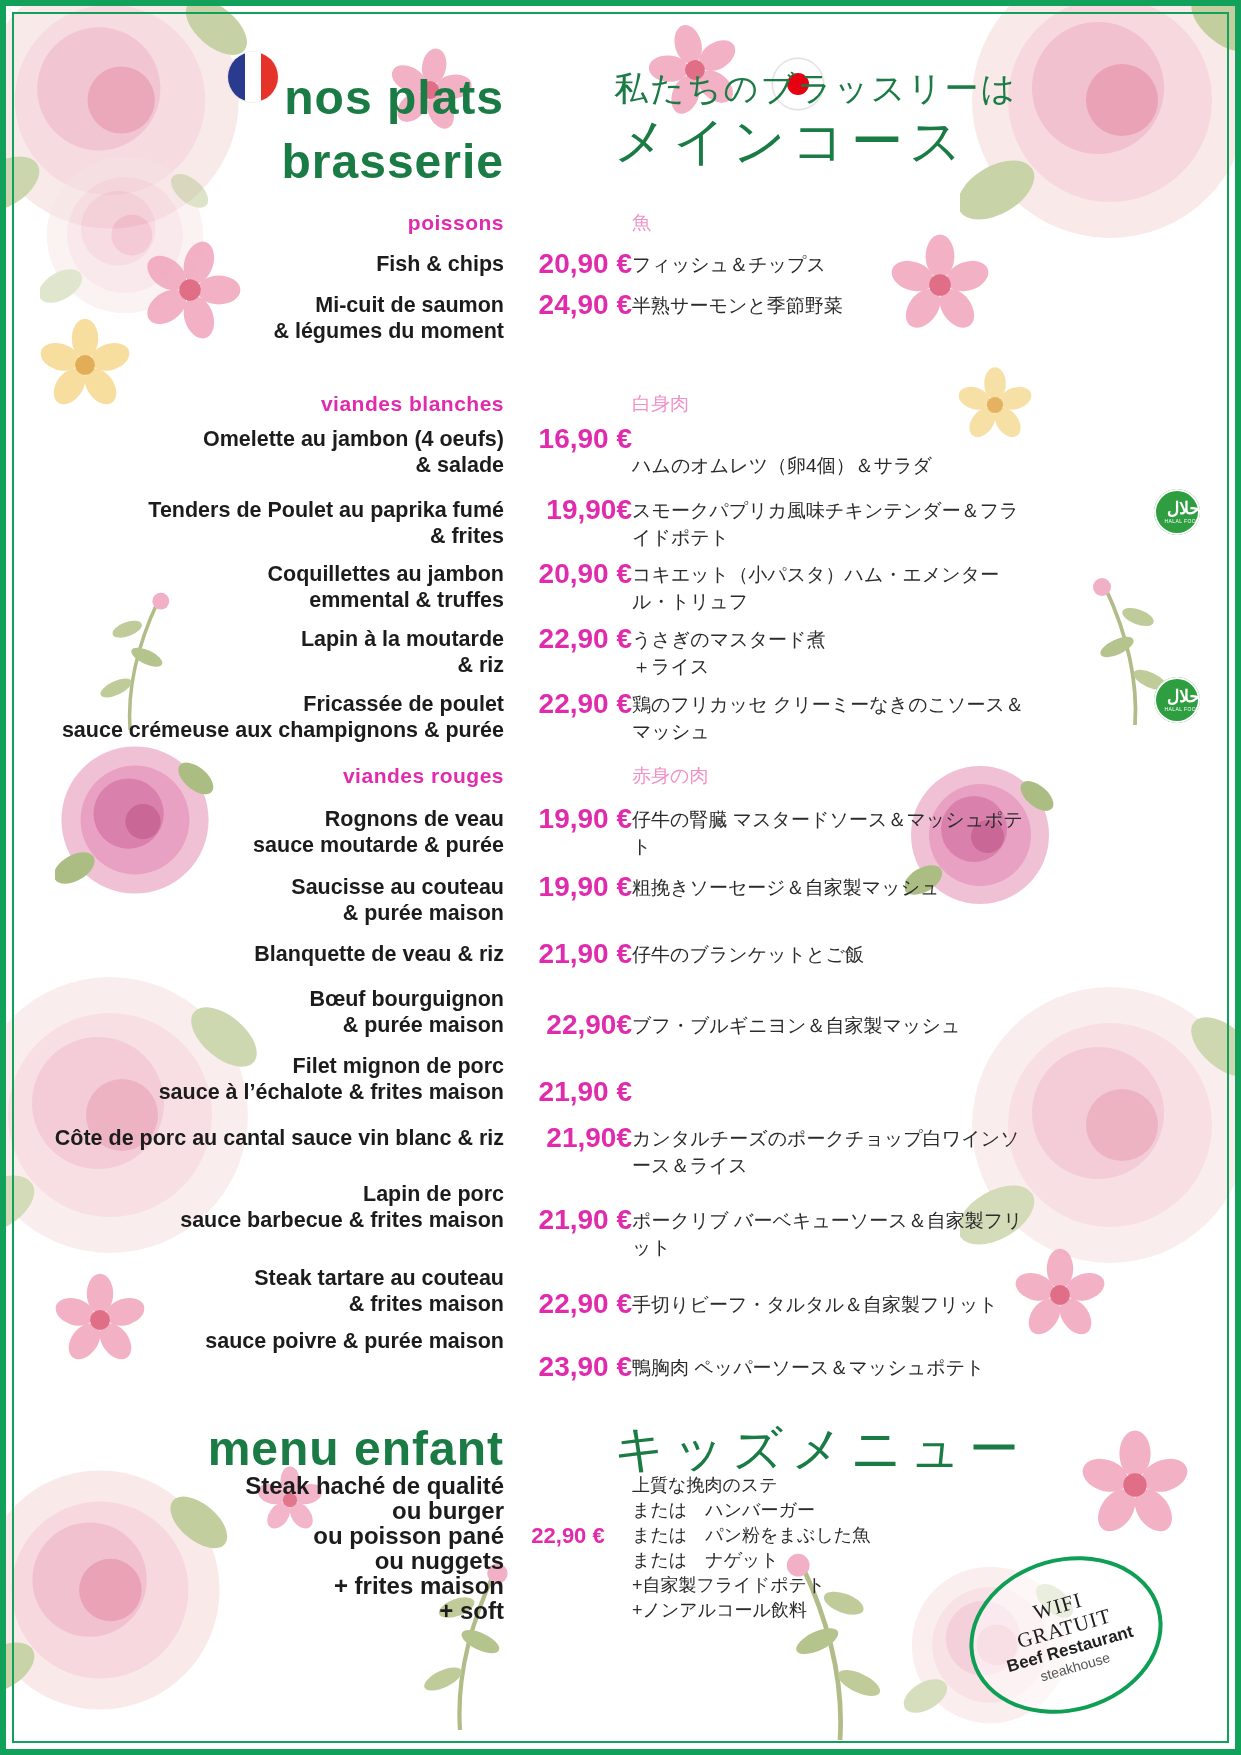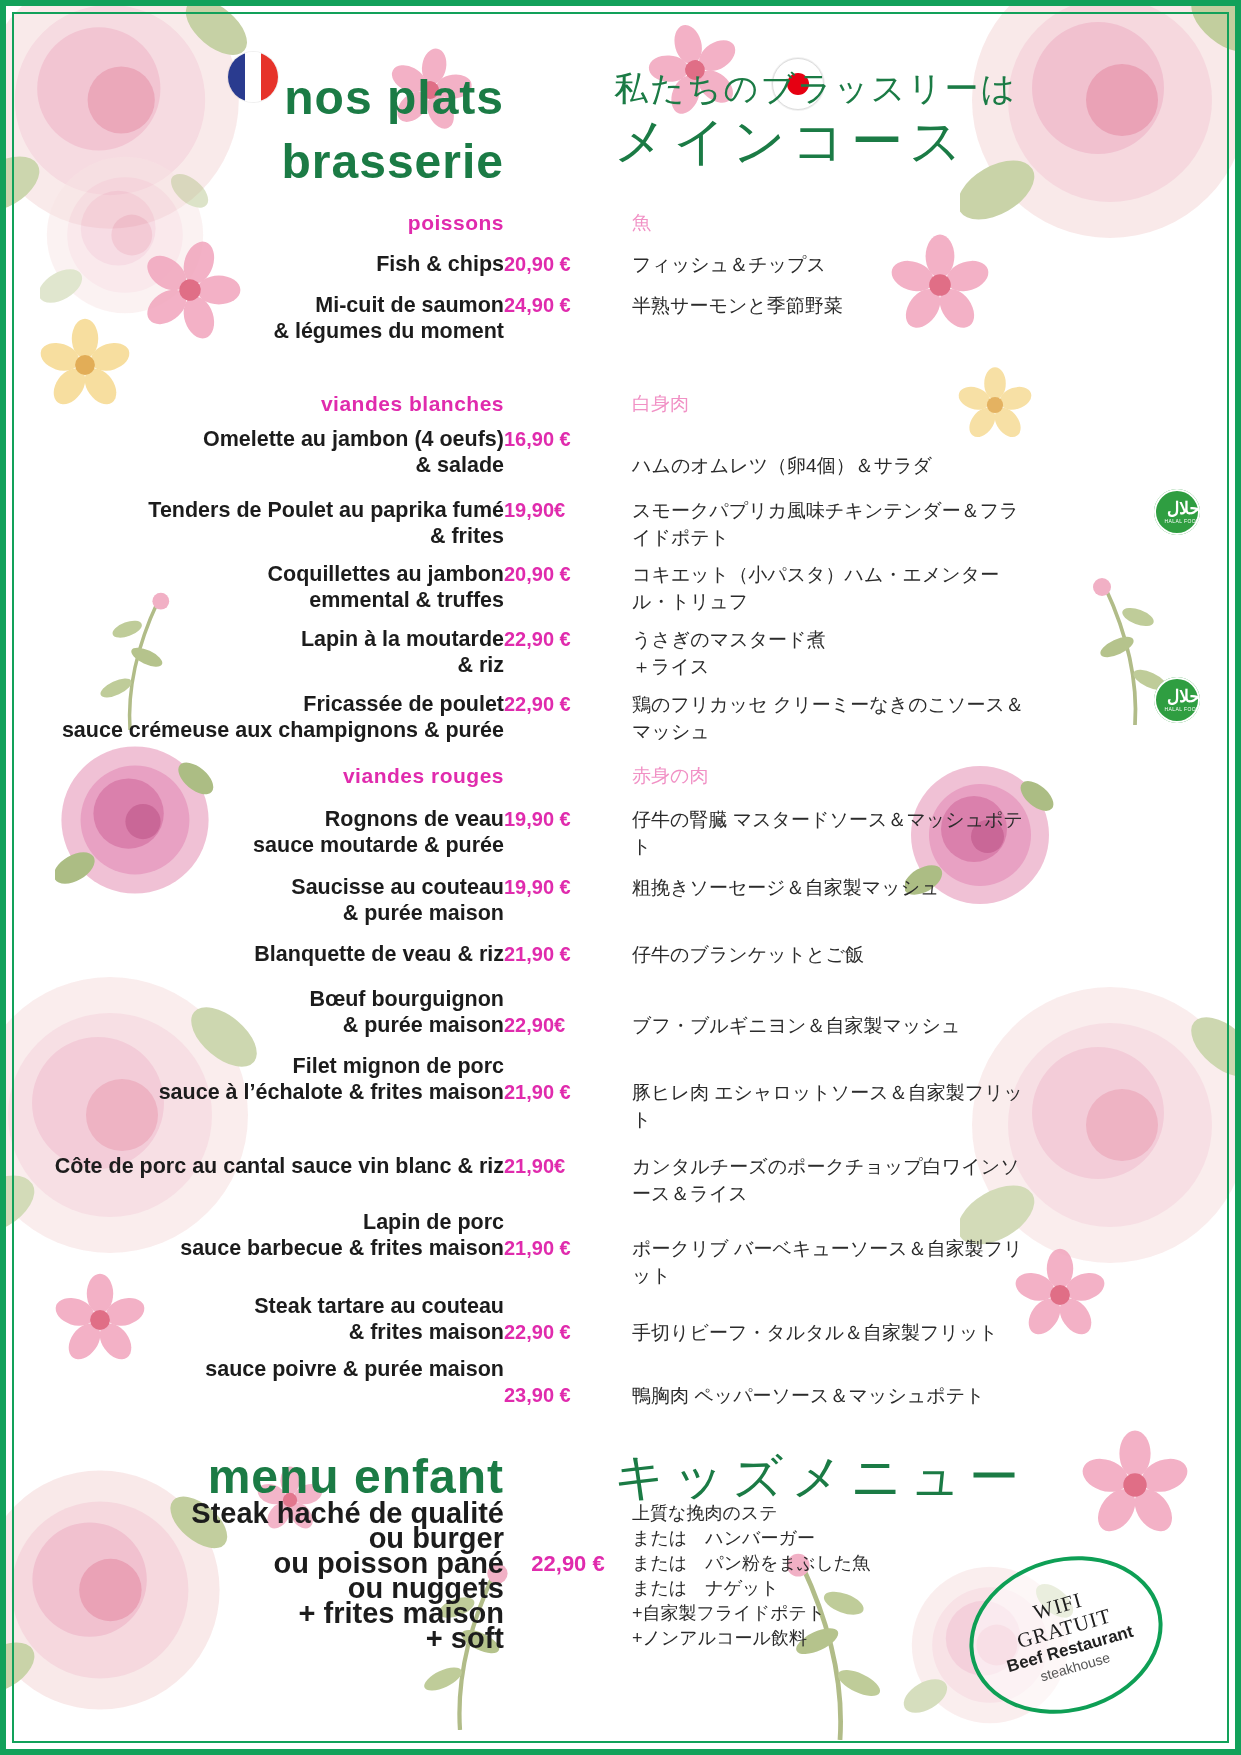--- a/index.html
+++ b/index.html
@@ -26,43 +26,43 @@
   .title-fr{width:478px;text-align:right;color:var(--green-title);font-weight:bold;
             font-size:48px;line-height:64px;letter-spacing:1px;}
   .title-jp{margin-left:110px;color:var(--green-title);}
   .title-jp .l1{font-size:34px;line-height:44px;letter-spacing:2px;}
   .title-jp .l2{font-size:52px;line-height:58px;letter-spacing:6px;margin-top:2px;}
 
   
   .row{display:flex;position:relative;}
   .fr{width:478px;text-align:right;font-weight:bold;color:var(--text-dark);
       font-size:21.5px;line-height:26px;}
-  .price{width:128px;text-align:left;font-weight:bold;color:var(--pink-primary);
-         font-size:20px;line-height:26px;}
+  .price{width:128px;text-align:right;font-weight:bold;color:var(--pink-primary);
+         font-size:28px;line-height:26px;}
   .jp{width:392px;color:#2b2b2b;font-size:19px;line-height:27px;}
   .sec-fr{width:478px;text-align:right;font-weight:bold;color:var(--pink-primary);
           font-size:21px;line-height:26px;letter-spacing:.5px;}
   .sec-sp{width:128px;}
   .sec-jp{width:392px;color:var(--pink-soft);font-size:19px;line-height:26px;}
 
   .price-l2{padding-top:26px;}   
   .jp-l2{padding-top:26px;}      
 
   .halal{position:absolute;right:6px;top:-8px;width:46px;height:46px;border-radius:50%;
          background:var(--badge-green);color:#fff;display:flex;flex-direction:column;
          align-items:flex-end;justify-content:center;z-index:3;box-shadow:0 0 0 2px #fff inset;}
   .halal-ar{font-size:17px;line-height:18px;font-weight:bold;}
   .halal-en{font-size:5px;line-height:6px;letter-spacing:.4px;}
   .halal-b{top:-14px;}
 
   
   .kids-title-fr{width:478px;text-align:right;color:var(--green-title);font-weight:bold;
                  font-size:48px;line-height:60px;letter-spacing:1px;}
   .kids-title-jp{margin-left:110px;color:var(--green-title);font-size:50px;line-height:60px;letter-spacing:8px;}
-  .kids-fr{width:478px;text-align:right;font-weight:bold;color:var(--text-dark);font-size:29px;line-height:25px;}
+  .kids-fr{width:478px;text-align:right;font-weight:bold;color:var(--text-dark);font-size:24px;line-height:25px;}
   .kids-price{width:128px;text-align:center;font-weight:bold;color:var(--pink-primary);
               font-size:22px;line-height:25px;padding-top:50px;}
   .kids-jp{width:392px;color:#2b2b2b;font-size:18px;line-height:25px;}
 
   
   .stamp{position:absolute;left:968px;top:1558px;width:188px;height:146px;z-index:3;
          border:4px solid #0e9f55;border-radius:50%;transform:rotate(-16deg);
          display:flex;flex-direction:column;align-items:center;justify-content:center;
          background:rgba(255,255,255,.55);}
   .stamp .s1,.stamp .s2{font-family:"Liberation Serif",serif;font-size:21px;line-height:23px;
@@ -364,23 +364,20 @@
           <div>ブフ・ブルギニヨン＆自家製マッシュ</div>
         </div>
     </div>
 
     <div class="row mt14">
       <div class="fr">
           <div>Filet mignon de porc</div>
           <div>sauce à l’échalote &amp; frites maison</div>
         </div>
       <div class="price price-l2">21,90 €</div>
-      <div class="jp jp-l2">
-          <div>豚ヒレ肉 エシャロットソース＆自家製フリット</div>
-        </div>
     </div>
 
     <div class="row mt40">
       <div class="fr">
           <div>Côte de porc au cantal sauce vin blanc &amp; riz</div>
         </div>
       <div class="price">21,90€</div>
       <div class="jp">
           <div>カンタルチーズのポークチョップ白ワインソース＆ライス</div>
         </div>

